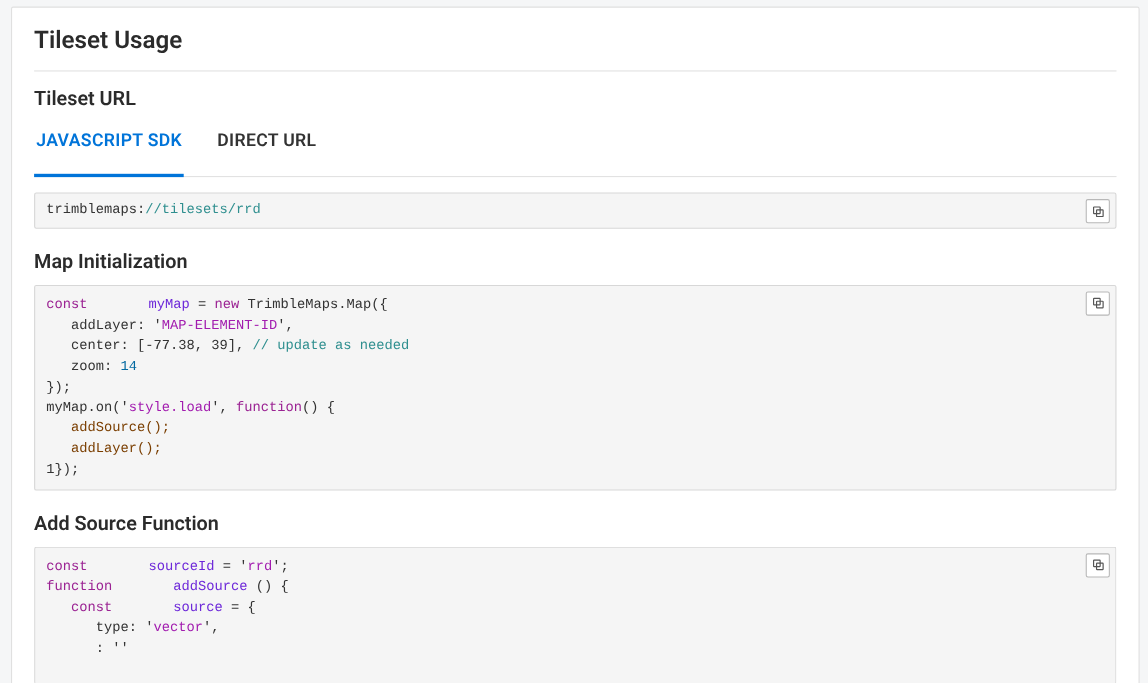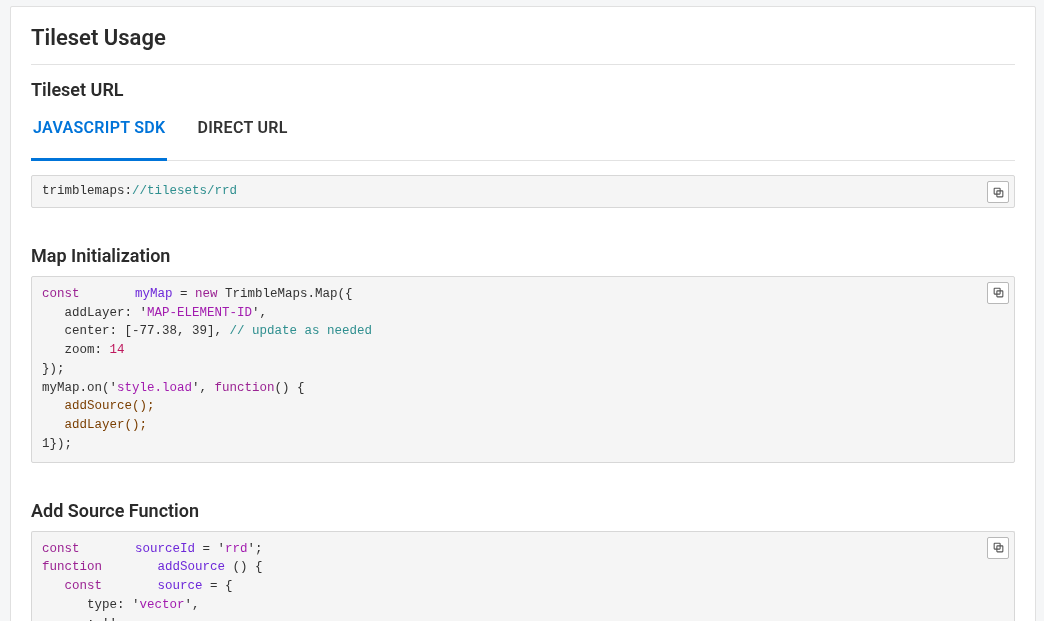--- a/index.html
+++ b/index.html
@@ -84,27 +84,27 @@
     padding: 0;
   }
   .copy-btn svg { width: 13px; height: 13px; }
   .desc {
     font-size: 14px;
     color: #333;
     margin: 0 0 14px 0;
     line-height: 1.4;
   }
   .desc a { color: #0074d9; text-decoration: none; }
-  .block { margin-bottom: 37px; }
+  .block { margin-bottom: 20px; }
   .block.last { margin-bottom: 0; }
   
   .tk-kw  { color: #9b2393; }       
   .tk-var { color: #6d28d9; padding-left: 48px; }       
   .tk-str { color: #a21caf; }       
-  .tk-num { color: #be185d; }
+  .tk-num { color: #0369a1; }
   .tk-com { color: #2f8f8f; }       
   .tk-fn  { color: #7a3e00; }       
   pre { margin: 0; font-family: inherit; }
 </style>
 </head>
 <body>
 
 <div class="outer">
   <div class="panel">
 

